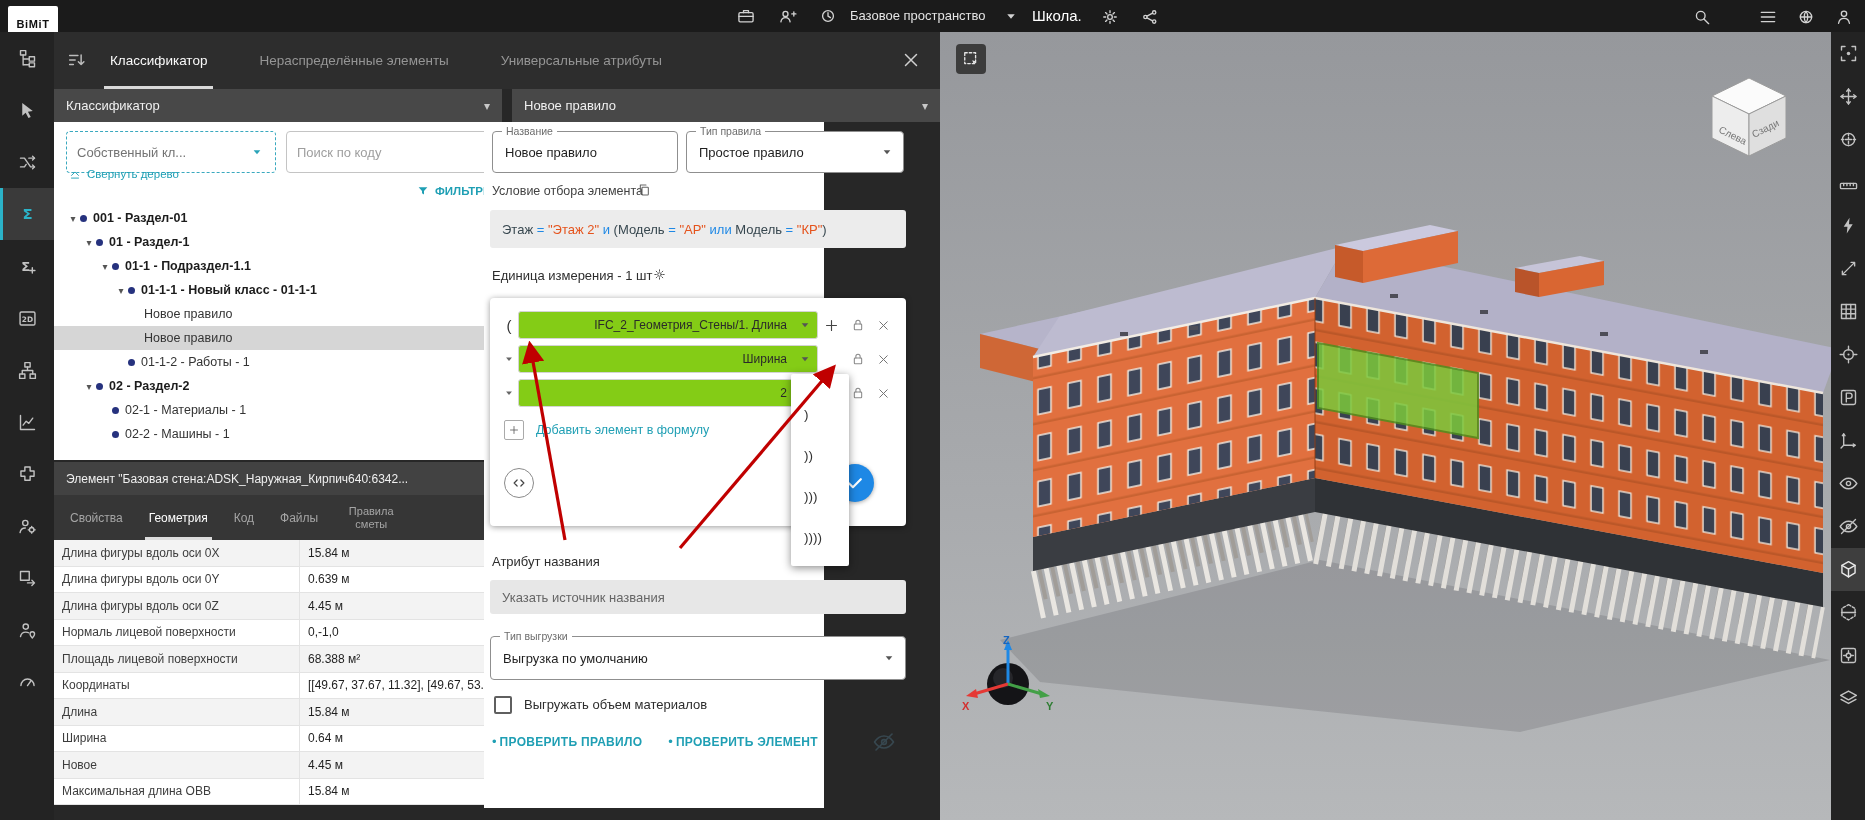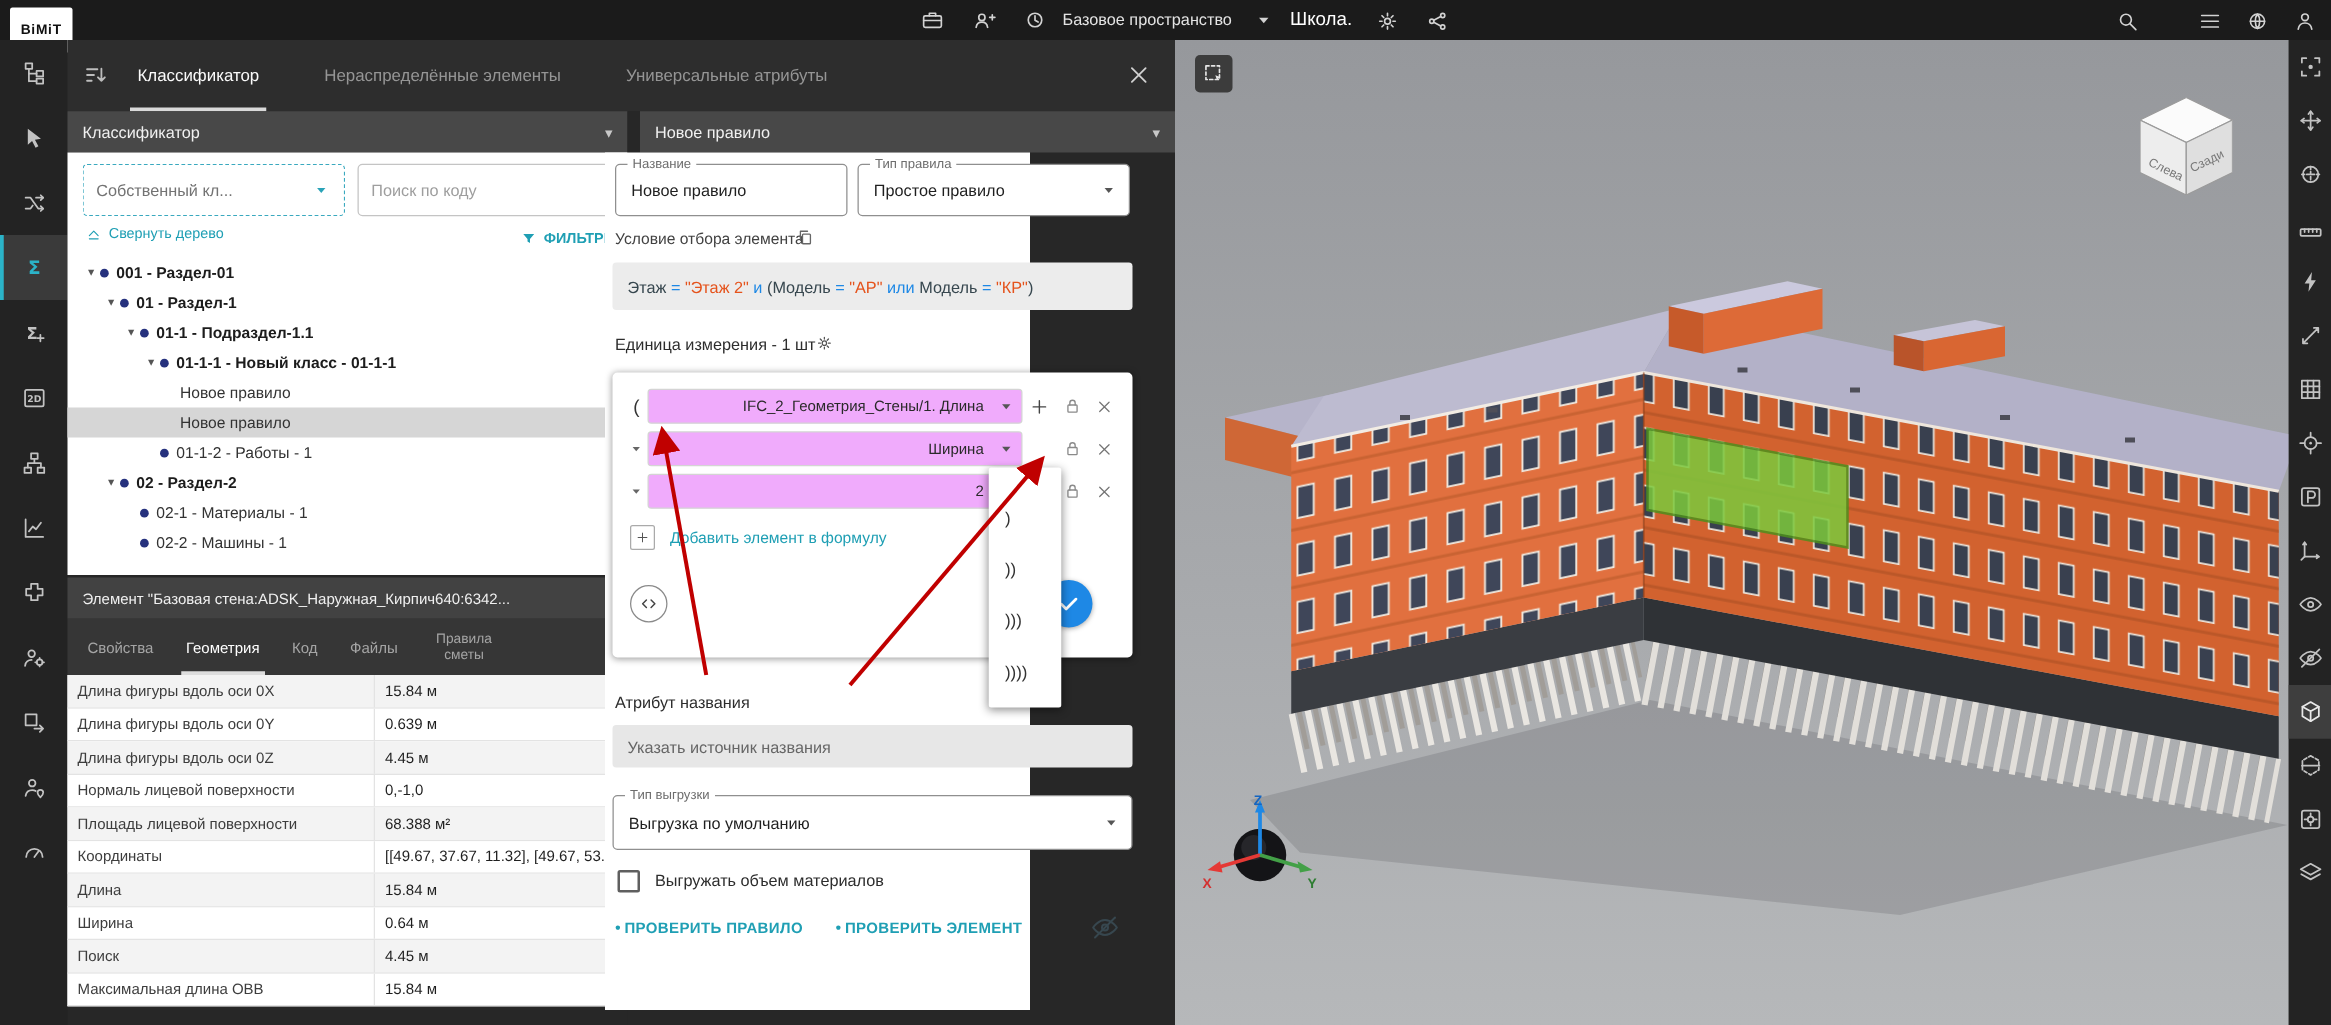--- a/index.html
+++ b/index.html
@@ -83,21 +83,21 @@
   .c-plain{color:#37474f;white-space:pre}
   .c-op{color:#1e88e5;white-space:pre}
   .c-val{color:#e5531c;white-space:pre}
 
   .fcard{position:absolute;left:6px;top:176px;width:416px;height:228px;border-radius:4px;background:#fff;
          box-shadow:0 1px 6px rgba(0,0,0,.4);padding:10px 10px 0 10px;box-sizing:border-box}
   .frow{display:flex;align-items:center;height:34px}
   .fleft{flex:0 0 18px;font-size:15px;color:#333;text-align:center}
   .fleft.icn{flex:0 0 14px;width:14px;height:14px;color:#666;margin:0 2px}
   .ffield{flex:0 0 300px;height:28px;border:1px solid #d4d4d4;border-radius:3px;position:relative;display:flex;
-          align-items:center;justify-content:flex-end;padding-right:30px;box-sizing:border-box;background:#f0abfc}
+          align-items:center;justify-content:flex-end;padding-right:30px;box-sizing:border-box;background:#84cc16}
   .fval{font-size:12px;color:#2a2a2a;white-space:nowrap}
   .fcaret{position:absolute;right:4px;top:5px;width:16px;height:16px;color:#555}
   .fplus-slot{flex:0 0 26px;display:flex;justify-content:center}
   .fplus{width:17px;height:17px;color:#444}
   .flock{width:16px;height:16px;color:#8a8a8a;margin-left:6px}
   .fclose{width:15px;height:15px;color:#757575;margin-left:10px}
   .addrow{display:flex;align-items:center;margin-top:10px}
   .plusbox{width:18px;height:18px;border:1.5px solid #aaa;border-radius:2px;color:#555;display:flex;
            align-items:center;justify-content:center;margin-left:4px}
   .plusbox .icn{width:12px;height:12px}
@@ -332,21 +332,21 @@
 <div class="abs card" style="left:54px;top:122px;width:448px;height:338px">
   <div class="abs combo" style="left:12px;top:9px;width:210px;height:42px">
     <span>Собственный кл...</span>
     <span class="icn">
         <svg viewBox="0 0 24 24" fill="none" stroke="currentColor" stroke-width="1.6" stroke-linecap="round" stroke-linejoin="round">
           <path d="M7 9.5h10L12 15.5z" fill="currentColor" stroke="none"></path>
         </svg>
       </span>
   </div>
   <input class="sinput" style="left: 232px; top: 9px; width: 204px; height: 42px;" placeholder="Поиск по коду">
-  <div class="abs teallink" style="left:14px;top:58px">
+  <div class="abs teallink" style="left:14px;top:45px">
     <span class="icn">
         <svg viewBox="0 0 24 24" fill="none" stroke="currentColor" stroke-width="1.6" stroke-linecap="round" stroke-linejoin="round">
           <path d="M6 14.5l6-6 6 6M6 19h12"></path>
         </svg>
       </span>
     <span>Свернуть дерево</span>
   </div>
   <div class="abs teallink" style="left:362px;top:62px;font-weight:bold">
     <span class="icn">
         <svg viewBox="0 0 24 24" fill="none" stroke="currentColor" stroke-width="1.6" stroke-linecap="round" stroke-linejoin="round">
@@ -446,21 +446,21 @@
       </div>
       <div class="trow alt">
         <div class="tcell tkey">Длина</div>
         <div class="tcell tval">15.84 м</div>
       </div>
       <div class="trow">
         <div class="tcell tkey">Ширина</div>
         <div class="tcell tval">0.64 м</div>
       </div>
       <div class="trow alt">
-        <div class="tcell tkey">Поиск</div>
+        <div class="tcell tkey">Новое</div>
         <div class="tcell tval">4.45 м</div>
       </div>
       <div class="trow">
         <div class="tcell tkey">Максимальная длина ОВВ</div>
         <div class="tcell tval">15.84 м</div>
       </div>
     </div>
   <div class="abs" style="left:441px;top:5px;width:5px;height:140px;background:#1e88e5;border-radius:3px"></div>
 </div>
 

